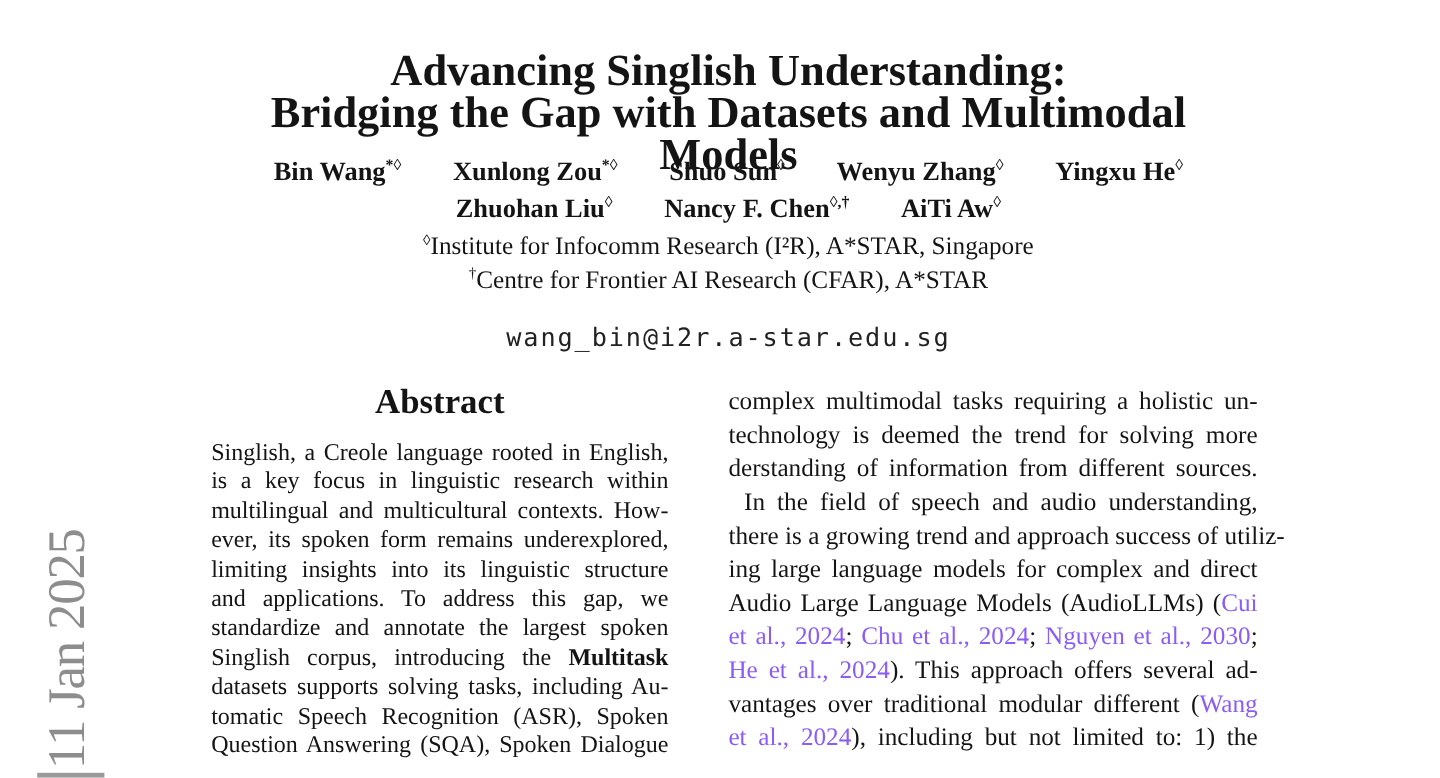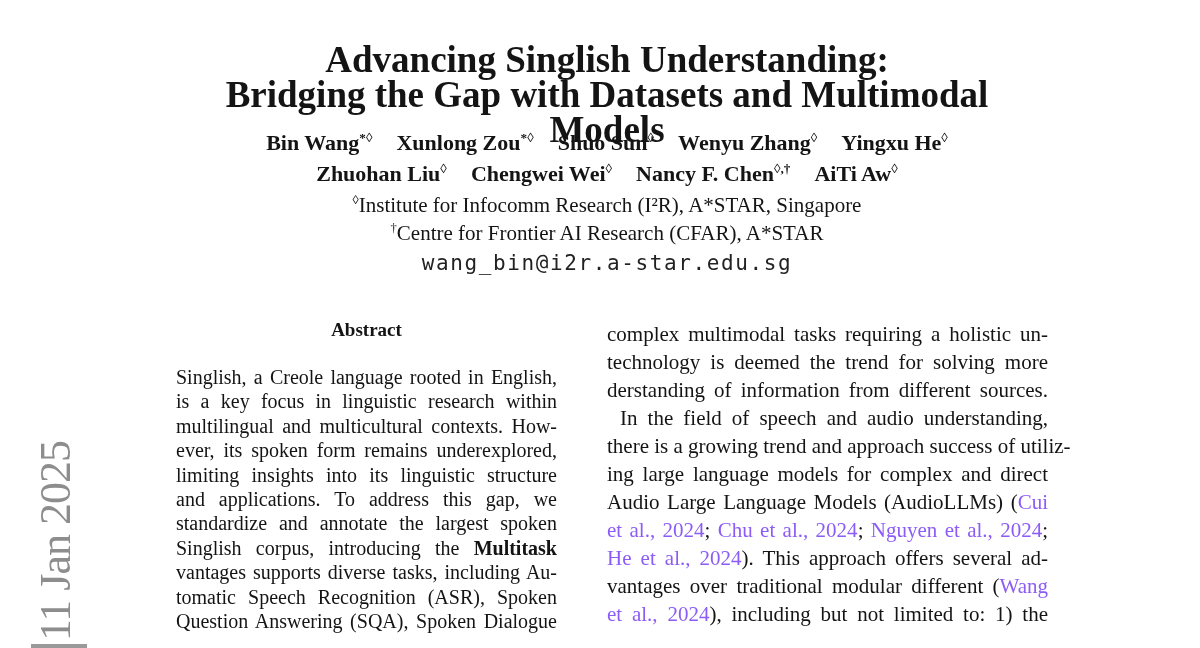--- a/index.html
+++ b/index.html
@@ -17,33 +17,33 @@
     white-space:nowrap;
   }
   .stamp-sliver{
     position:absolute;left:31px;top:644px;width:56px;height:4px;background:#9a9a9a;
   }
   
   .header{position:absolute;left:170px;top:0;width:874px;text-align:center;}
   .title-line{font-weight:bold;font-size:37px;line-height:35px;}
   .title-block{position:absolute;top:42px;left:0;width:874px;}
   .authors-block{position:absolute;top:127px;left:0;width:874px;}
-  .author-line{display:flex;justify-content:center;gap:24px;font-weight:bold;font-size:22px;line-height:31px;white-space:nowrap;}
+  .author-line{display:flex;justify-content:center;gap:43px;font-weight:bold;font-size:22px;line-height:31px;white-space:nowrap;}
   .author-line sup{font-size:60%;line-height:0;}
   .affil-block{position:absolute;top:191px;left:0;width:874px;font-size:21px;line-height:28px;text-align:center;}
   .affil-line sup{font-size:60%;line-height:0;}
   .email-line{
-    position:absolute;top:251px;left:0;width:874px;text-align:center;
+    position:absolute;top:269px;left:0;width:874px;text-align:center;
     font-family:"DejaVu Sans Mono","Liberation Mono",monospace;
     font-size:21px;letter-spacing:1.6px;color:#222;
   }
   
   .abstract-heading{
     position:absolute;left:176px;top:319px;width:381px;text-align:center;
-    font-weight:bold;font-size:19px;
+    font-weight:bold;font-size:29px;
   }
   .col{position:absolute;text-align:justify;}
   .col-left{left:176px;top:366px;width:381px;font-size:20px;}
   .col-left .tline{height:24.4px;}
   .col-right{left:607px;top:322px;width:441px;font-size:21px;}
   .col-right .tline{height:28px;}
   .tline{
     text-align:justify;text-align-last:justify;
     white-space:nowrap;overflow:visible;
   }
@@ -65,21 +65,20 @@
   <div class="authors-block">
     <div class="author-line">
         <span>Bin Wang<sup>*◊</sup></span>
         <span>Xunlong Zou<sup>*◊</sup></span>
         <span>Shuo Sun<sup>◊</sup></span>
         <span>Wenyu Zhang<sup>◊</sup></span>
         <span>Yingxu He<sup>◊</sup></span>
       </div>
     <div class="author-line">
         <span>Zhuohan Liu<sup>◊</sup></span>
-        <span>Chengwei Wei<sup>◊</sup></span>
         <span>Nancy F. Chen<sup>◊,†</sup></span>
         <span>AiTi Aw<sup>◊</sup></span>
       </div>
   </div>
   <div class="affil-block">
     <div class="affil-line"><sup>◊</sup>Institute for Infocomm Research (I²R), A*STAR, Singapore</div>
     <div class="affil-line"><sup>†</sup>Centre for Frontier AI Research (CFAR), A*STAR</div>
   </div>
   <div class="email-line">wang_bin@i2r.a-star.edu.sg</div>
 </div>
@@ -88,29 +87,29 @@
 
 <div class="col col-left">
     <div class="tline"><span>Singlish, a Creole language rooted in English,</span></div>
     <div class="tline"><span>is a key focus in linguistic research within</span></div>
     <div class="tline"><span>multilingual and multicultural contexts. How-</span></div>
     <div class="tline"><span>ever, its spoken form remains underexplored,</span></div>
     <div class="tline"><span>limiting insights into its linguistic structure</span></div>
     <div class="tline"><span>and applications. To address this gap, we</span></div>
     <div class="tline"><span>standardize and annotate the largest spoken</span></div>
     <div class="tline"><span>Singlish corpus, introducing the </span><span class="b">Multitask</span></div>
-    <div class="tline"><span>vantages supports diverse tasks, including Au-</span></div>
+    <div class="tline"><span>datasets supports solving tasks, including Au-</span></div>
     <div class="tline"><span>tomatic Speech Recognition (ASR), Spoken</span></div>
     <div class="tline"><span>Question Answering (SQA), Spoken Dialogue</span></div>
   </div>
 <div class="col col-right">
     <div class="tline"><span>complex multimodal tasks requiring a holistic un-</span></div>
     <div class="tline"><span>technology is deemed the trend for solving more</span></div>
     <div class="tline"><span>derstanding of information from different sources.</span></div>
     <div class="tline indent"><span>In the field of speech and audio understanding,</span></div>
     <div class="tline"><span>there is a growing trend and approach success of utiliz-</span></div>
     <div class="tline"><span>ing large language models for complex and direct</span></div>
     <div class="tline"><span>Audio Large Language Models (AudioLLMs) (</span><span class="cite">Cui</span></div>
-    <div class="tline"><span class="cite">et al., 2024</span><span>; </span><span class="cite">Chu et al., 2024</span><span>; </span><span class="cite">Nguyen et al., 2024</span><span>;</span></div>
+    <div class="tline"><span class="cite">et al., 2024</span><span>; </span><span class="cite">Chu et al., 2024</span><span>; </span><span class="cite">Nguyen et al., 2030</span><span>;</span></div>
     <div class="tline"><span class="cite">He et al., 2024</span><span>). This approach offers several ad-</span></div>
     <div class="tline"><span>vantages over traditional modular different (</span><span class="cite">Wang</span></div>
     <div class="tline"><span class="cite">et al., 2024</span><span>), including but not limited to: 1) the</span></div>
   </div>
 
 </body></html>

